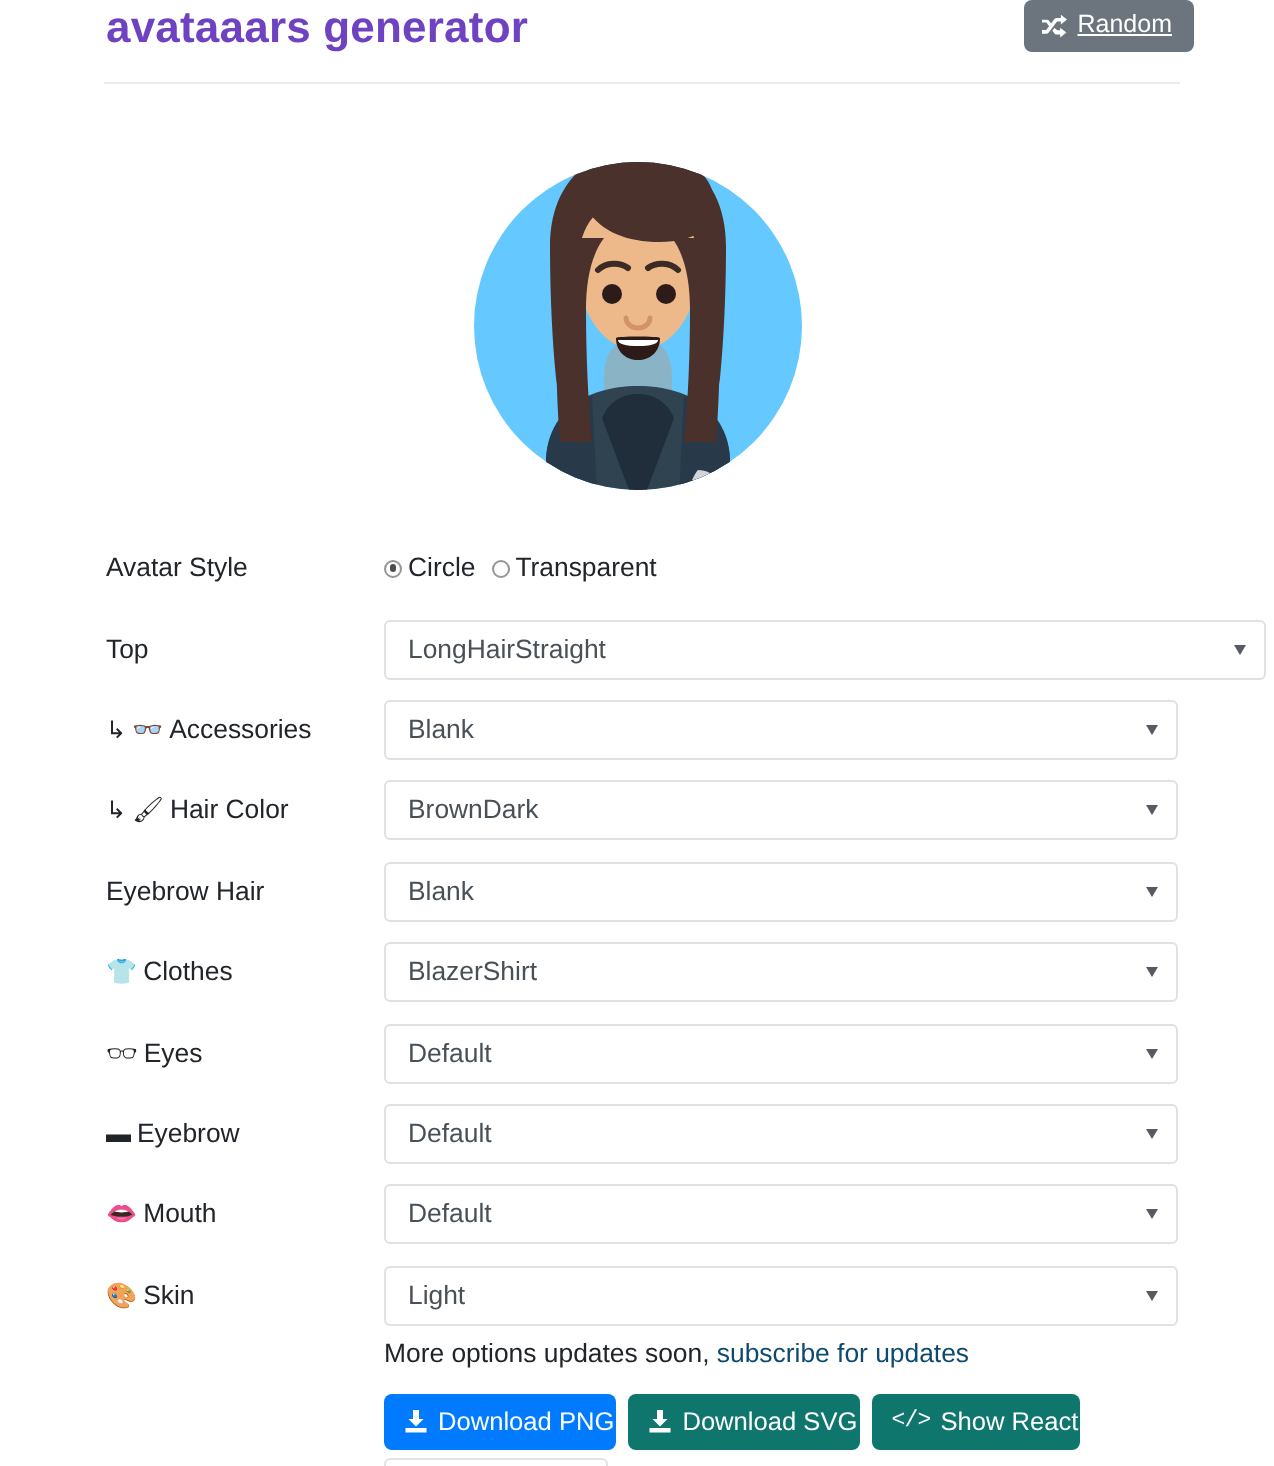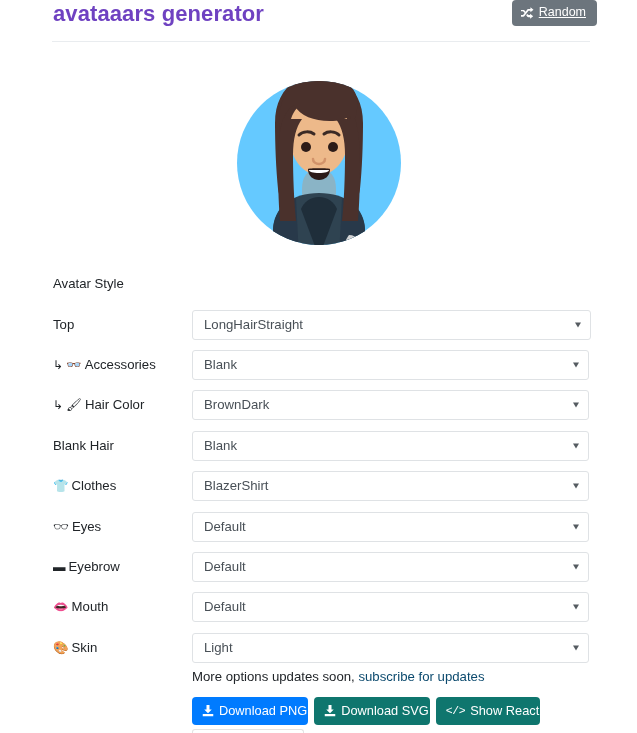--- a/index.html
+++ b/index.html
@@ -171,21 +171,21 @@
     background: #ffffff;
     font-size: 13.2px;
     color: #495057;
     line-height: 28px;
     padding: 0 22px 0 11px;
     position: relative;
     cursor: pointer;
     white-space: nowrap;
     overflow: hidden;
   }
-  .select-box.wide { width: 399px; }
+  .select-box.wide { width: 441px; }
   .select-caret {
     position: absolute;
     right: 9px;
     top: 50%;
     transform: translateY(-50%);
     width: 0;
     height: 0;
     border-left: 3.6px solid transparent;
     border-right: 3.6px solid transparent;
     border-top: 5px solid #555b61;
@@ -316,20 +316,32 @@
       </g>
     </svg>
   </div>
 
   <div class="form">
 
     <div class="form-row">
       <div class="label">
         <span>Avatar Style</span>
       </div>
+      <div class="control">
+        <div class="radio-group">
+          <label class="radio-opt">
+            <span class="radio-dot checked"></span>
+            <span>Circle</span>
+          </label>
+          <label class="radio-opt">
+            <span class="radio-dot"></span>
+            <span>Transparent</span>
+          </label>
+        </div>
+      </div>
     </div>
 
     <div class="form-row">
       <div class="label">
         <span>Top</span>
       </div>
       <div class="control">
         <div class="select-box wide">
           <span>LongHairStraight</span>
           <span class="select-caret"></span>
@@ -360,21 +372,21 @@
       <div class="control">
         <div class="select-box">
           <span>BrownDark</span>
           <span class="select-caret"></span>
         </div>
       </div>
     </div>
 
     <div class="form-row">
       <div class="label">
-        <span>Blank Hair</span>
+        <span>Eyebrow Hair</span>
       </div>
       <div class="control">
         <div class="select-box">
           <span>Blank</span>
           <span class="select-caret"></span>
         </div>
       </div>
     </div>
 
     <div class="form-row">

